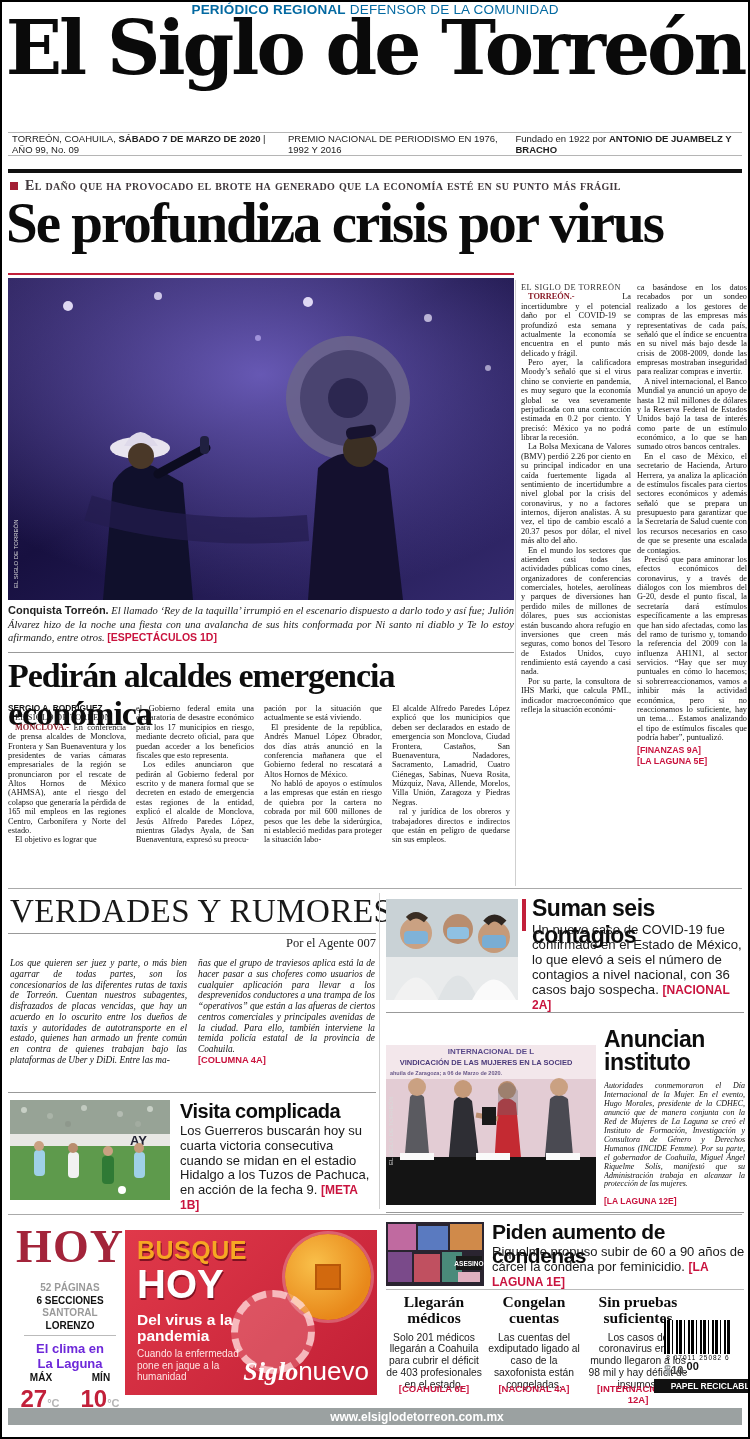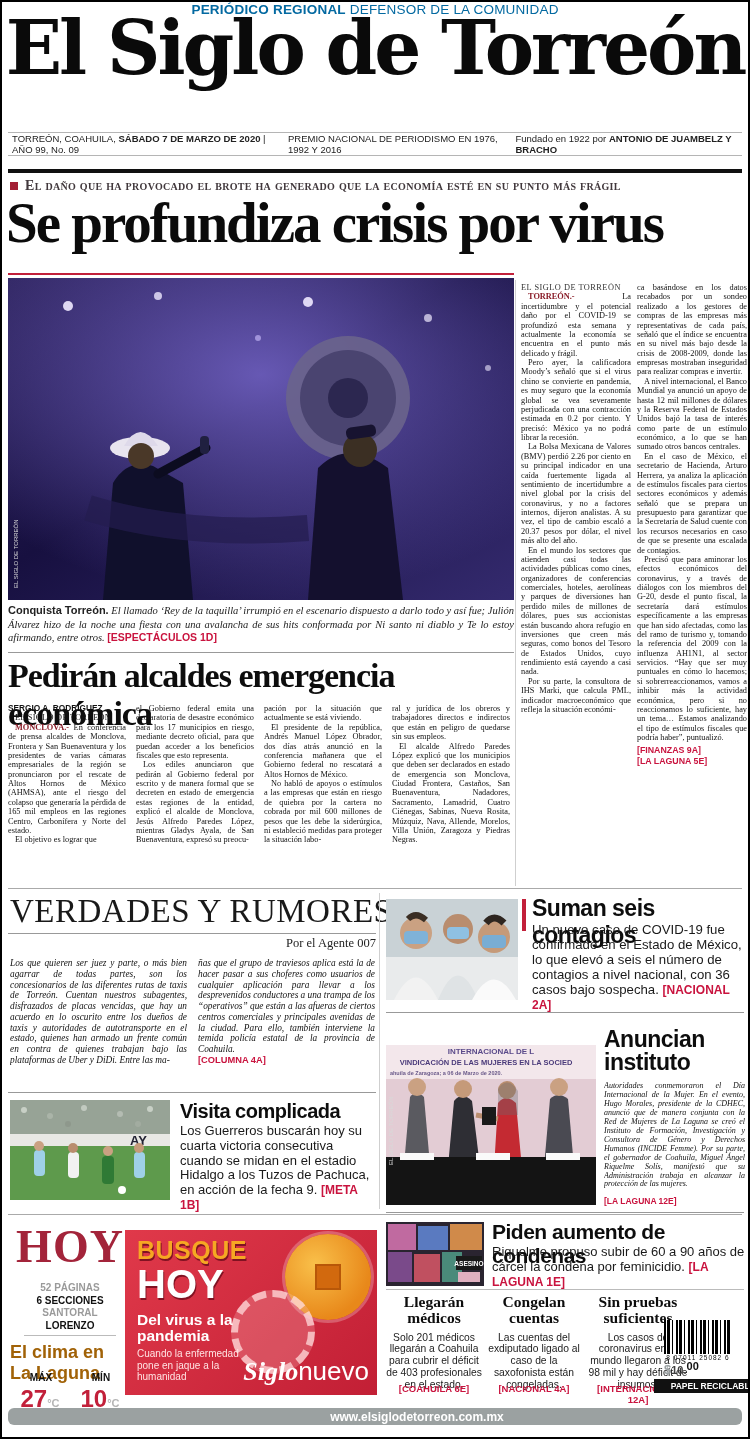--- a/index.html
+++ b/index.html
@@ -61,22 +61,22 @@
   .rule4{left:384px;width:358px;top:1287px;height:1px;background:#bbb;}
   .visrule{left:6px;width:368px;top:1090px;height:1px;background:#999;}
   .botrule{left:6px;right:6px;top:1212px;height:1px;background:#aaa;}
   
   .hoytitle{left:8px;width:120px;top:1218px;text-align:center;font-size:46px;font-weight:bold;
             color:#a3243a;letter-spacing:1px;}
   .hoylist{left:8px;width:120px;top:1280px;text-align:center;font-family:"Liberation Sans",sans-serif;
            font-size:10px;font-weight:bold;line-height:1.25;}
   .gray{color:#9a9a9a;}
   .hoydiv{left:22px;width:92px;top:1333px;height:1px;background:#bbb;}
-  .clima{left:8px;width:120px;top:1340px;text-align:left;font-family:"Liberation Sans",sans-serif;
-         font-weight:bold;font-size:18px;line-height:1.15;color:#a16207;}
+  .clima{left:8px;width:120px;top:1340px;text-align:center;font-family:"Liberation Sans",sans-serif;
+         font-weight:bold;font-size:13px;line-height:1.15;color:#6d28d9;}
   .temps{left:8px;width:120px;top:1370px;font-family:"Liberation Sans",sans-serif;}
   .trow{display:flex;justify-content:space-around;}
   .tlabel{font-weight:bold;font-size:10px;color:#111;}
   .tval{font-weight:bold;font-size:24px;color:#c2203a;}
   .tdeg{font-size:11px;color:#b5b5b5;font-weight:bold;}
   .advert{left:123px;width:252px;top:1228px;height:165px;background:linear-gradient(135deg,#e0394a,#c21f35);
           overflow:hidden;font-family:"Liberation Sans",sans-serif;}
   .ad-busque{position:absolute;left:12px;top:6px;font-size:25px;font-weight:bold;color:#f6a723;
              text-shadow:1px 2px 0 #801222;letter-spacing:.5px;}
   .ad-hoy{position:absolute;left:12px;top:32px;font-size:40px;font-weight:bold;color:#fff;
@@ -103,21 +103,21 @@
   .bcdigits{left:654px;top:1352px;width:84px;text-align:center;font-family:"Liberation Sans",sans-serif;
             font-size:6.5px;color:#111;letter-spacing:1px;}
   .price{left:662px;top:1358px;width:76px;font-family:"Liberation Sans",sans-serif;}
   .psym{color:#9aa0a2;font-size:13px;font-weight:bold;}
   .pamt{color:#404040;font-size:11px;font-weight:bold;}
   .pcents{color:#111;font-size:11px;font-weight:bold;vertical-align:4px;}
   .papel{left:652px;top:1377px;width:86px;background:#111;color:#fff;text-align:center;
          font-family:"Liberation Sans",sans-serif;font-size:8.5px;font-weight:bold;padding:2px 16px;}
   .graybar{left:6px;right:6px;top:1406px;height:17px;background:#9ba1a1;color:#fff;
            font-family:"Liberation Sans",sans-serif;font-weight:bold;font-size:12px;
-           display:flex;align-items:center;justify-content:center;border-radius:6px;}
+           display:flex;align-items:center;justify-content:center;}
   .graybar span{transform:translateX(42px);}
   svg .cred{font:6px "Liberation Sans",sans-serif;fill:#d8d8d8;}
 </style>
 </head>
 <body>
 
 <div class="page">
 
   <div class="abs masthead">El Siglo de Torreón</div>
   <div class="abs tagline sans">
@@ -210,22 +210,22 @@
   <div class="abs alccol newscol" style="left:134px">
     <p>el Gobierno federal emita una declaratoria de desastre económico para los 17 municipios en riesgo, mediante decreto oficial, para que puedan acceder a los beneficios fiscales que esto representa.</p>
     <p>Los ediles anunciaron que pedirán al Gobierno federal por escrito y de manera formal que se decreten en estado de emergencia estas regiones de la entidad, explicó el alcalde de Monclova, Jesús Alfredo Paredes López, mientras Gladys Ayala, de San Buenaventura, expresó su preocu-</p>
   </div>
   <div class="abs alccol newscol" style="left:262px">
     <p>pación por la situación que actualmente se está viviendo.</p>
     <p>El presidente de la república, Andrés Manuel López Obrador, dos días atrás anunció en la conferencia mañanera que el Gobierno federal no rescatará a Altos Hornos de México.</p>
     <p>No habló de apoyos o estímulos a las empresas que están en riesgo de quiebra por la cartera no cobrada por mil 600 millones de pesos que les debe la siderúrgica, ni estableció medidas para proteger la situación labo-</p>
   </div>
   <div class="abs alccol newscol" style="left:390px">
+    <p>El alcalde Alfredo Paredes López explicó que los municipios que deben ser declarados en estado de emergencia son Monclova, Ciudad Frontera, Castaños, San Buenaventura, Nadadores, Sacramento, Lamadrid, Cuatro Ciénegas, Sabinas, Nueva Rosita, Múzquiz, Nava, Allende, Morelos, Villa Unión, Zaragoza y Piedras Negras.</p>
     <p>ral y jurídica de los obreros y trabajadores directos e indirectos que están en peligro de quedarse sin sus empleos.</p>
-    <p>El alcalde Alfredo Paredes López explicó que los municipios que deben ser declarados en estado de emergencia son Monclova, Ciudad Frontera, Castaños, San Buenaventura, Nadadores, Sacramento, Lamadrid, Cuatro Ciénegas, Sabinas, Nueva Rosita, Múzquiz, Nava, Allende, Morelos, Villa Unión, Zaragoza y Piedras Negras.</p>
   </div>
 
   <div class="abs midrule"></div>
   <div class="abs verhead">VERDADES Y RUMORES</div>
   <div class="abs verrule"></div>
   <div class="abs veragent">Por el Agente 007</div>
   <div class="abs vercol" style="left:8px">
     <p>Los que quieren ser juez y parte, o más bien agarrar de todas partes, son los concesionarios de las diferentes rutas de taxis de Torreón. Cuentan nuestros subagentes, disfrazados de placas vencidas, que hay un acuerdo en lo oscurito entre los dueños de taxis y autoridades de autotransporte en el estado, quienes han armado un frente común en contra de quienes trabajan bajo las plataformas de Uber y DiDi. Entre las ma-</p>
   </div>
   <div class="abs vercol" style="left:196px">

